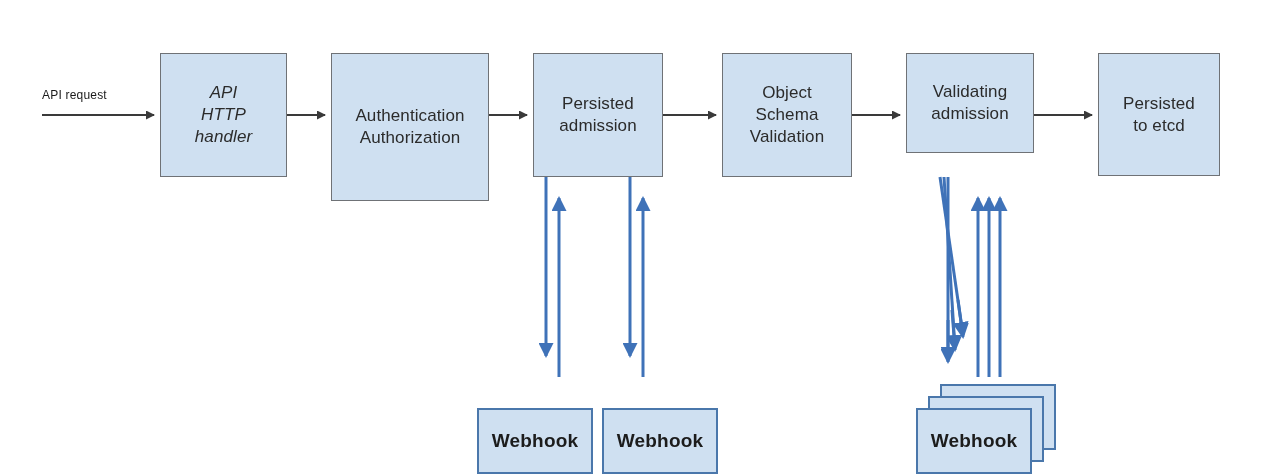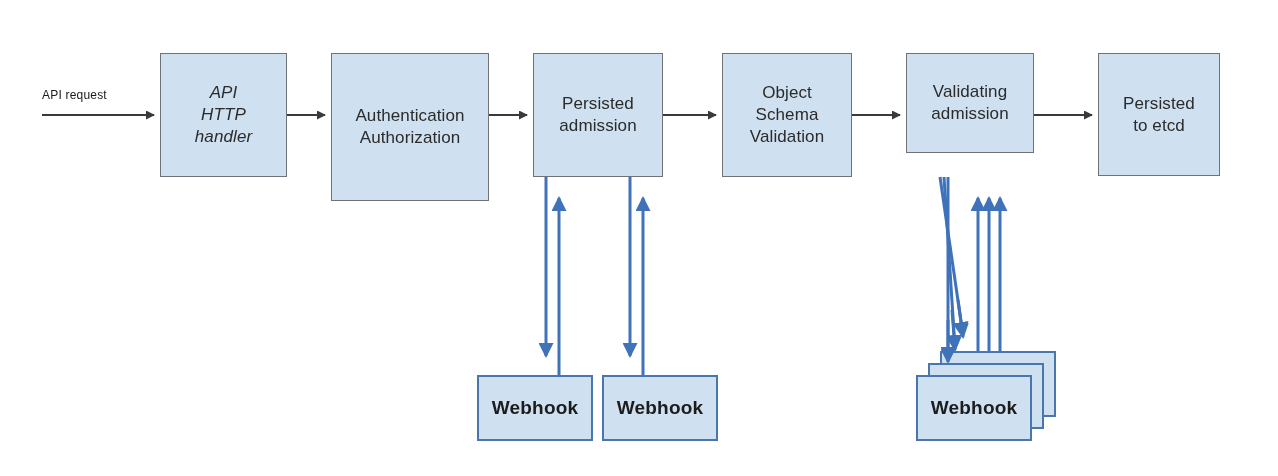--- a/index.html
+++ b/index.html
@@ -51,21 +51,21 @@
     font-weight:400;
     color:#1a1a1a;
     letter-spacing:.2px;
     white-space:nowrap;
   }
 
   svg.layer{position:absolute;left:0;top:0;width:1278px;height:476px;overflow:visible;}
   svg.layer.under{z-index:1;}
   svg.layer.over{z-index:6;}
   .node,.flow-label{z-index:4;}
-  .webhook{z-index:5;}
+  .webhook{z-index:5;margin-top:33px;}
   .webhook.ghost{z-index:3;}
 </style>
 </head>
 <body>
 
 <div id="stage">
 
   <svg class="layer under" viewBox="0 0 1278 476" xmlns="http://www.w3.org/2000/svg">
     <defs>
       <marker id="flowhead" markerWidth="9" markerHeight="9" refX="8" refY="4.5" orient="auto" markerUnits="userSpaceOnUse">

